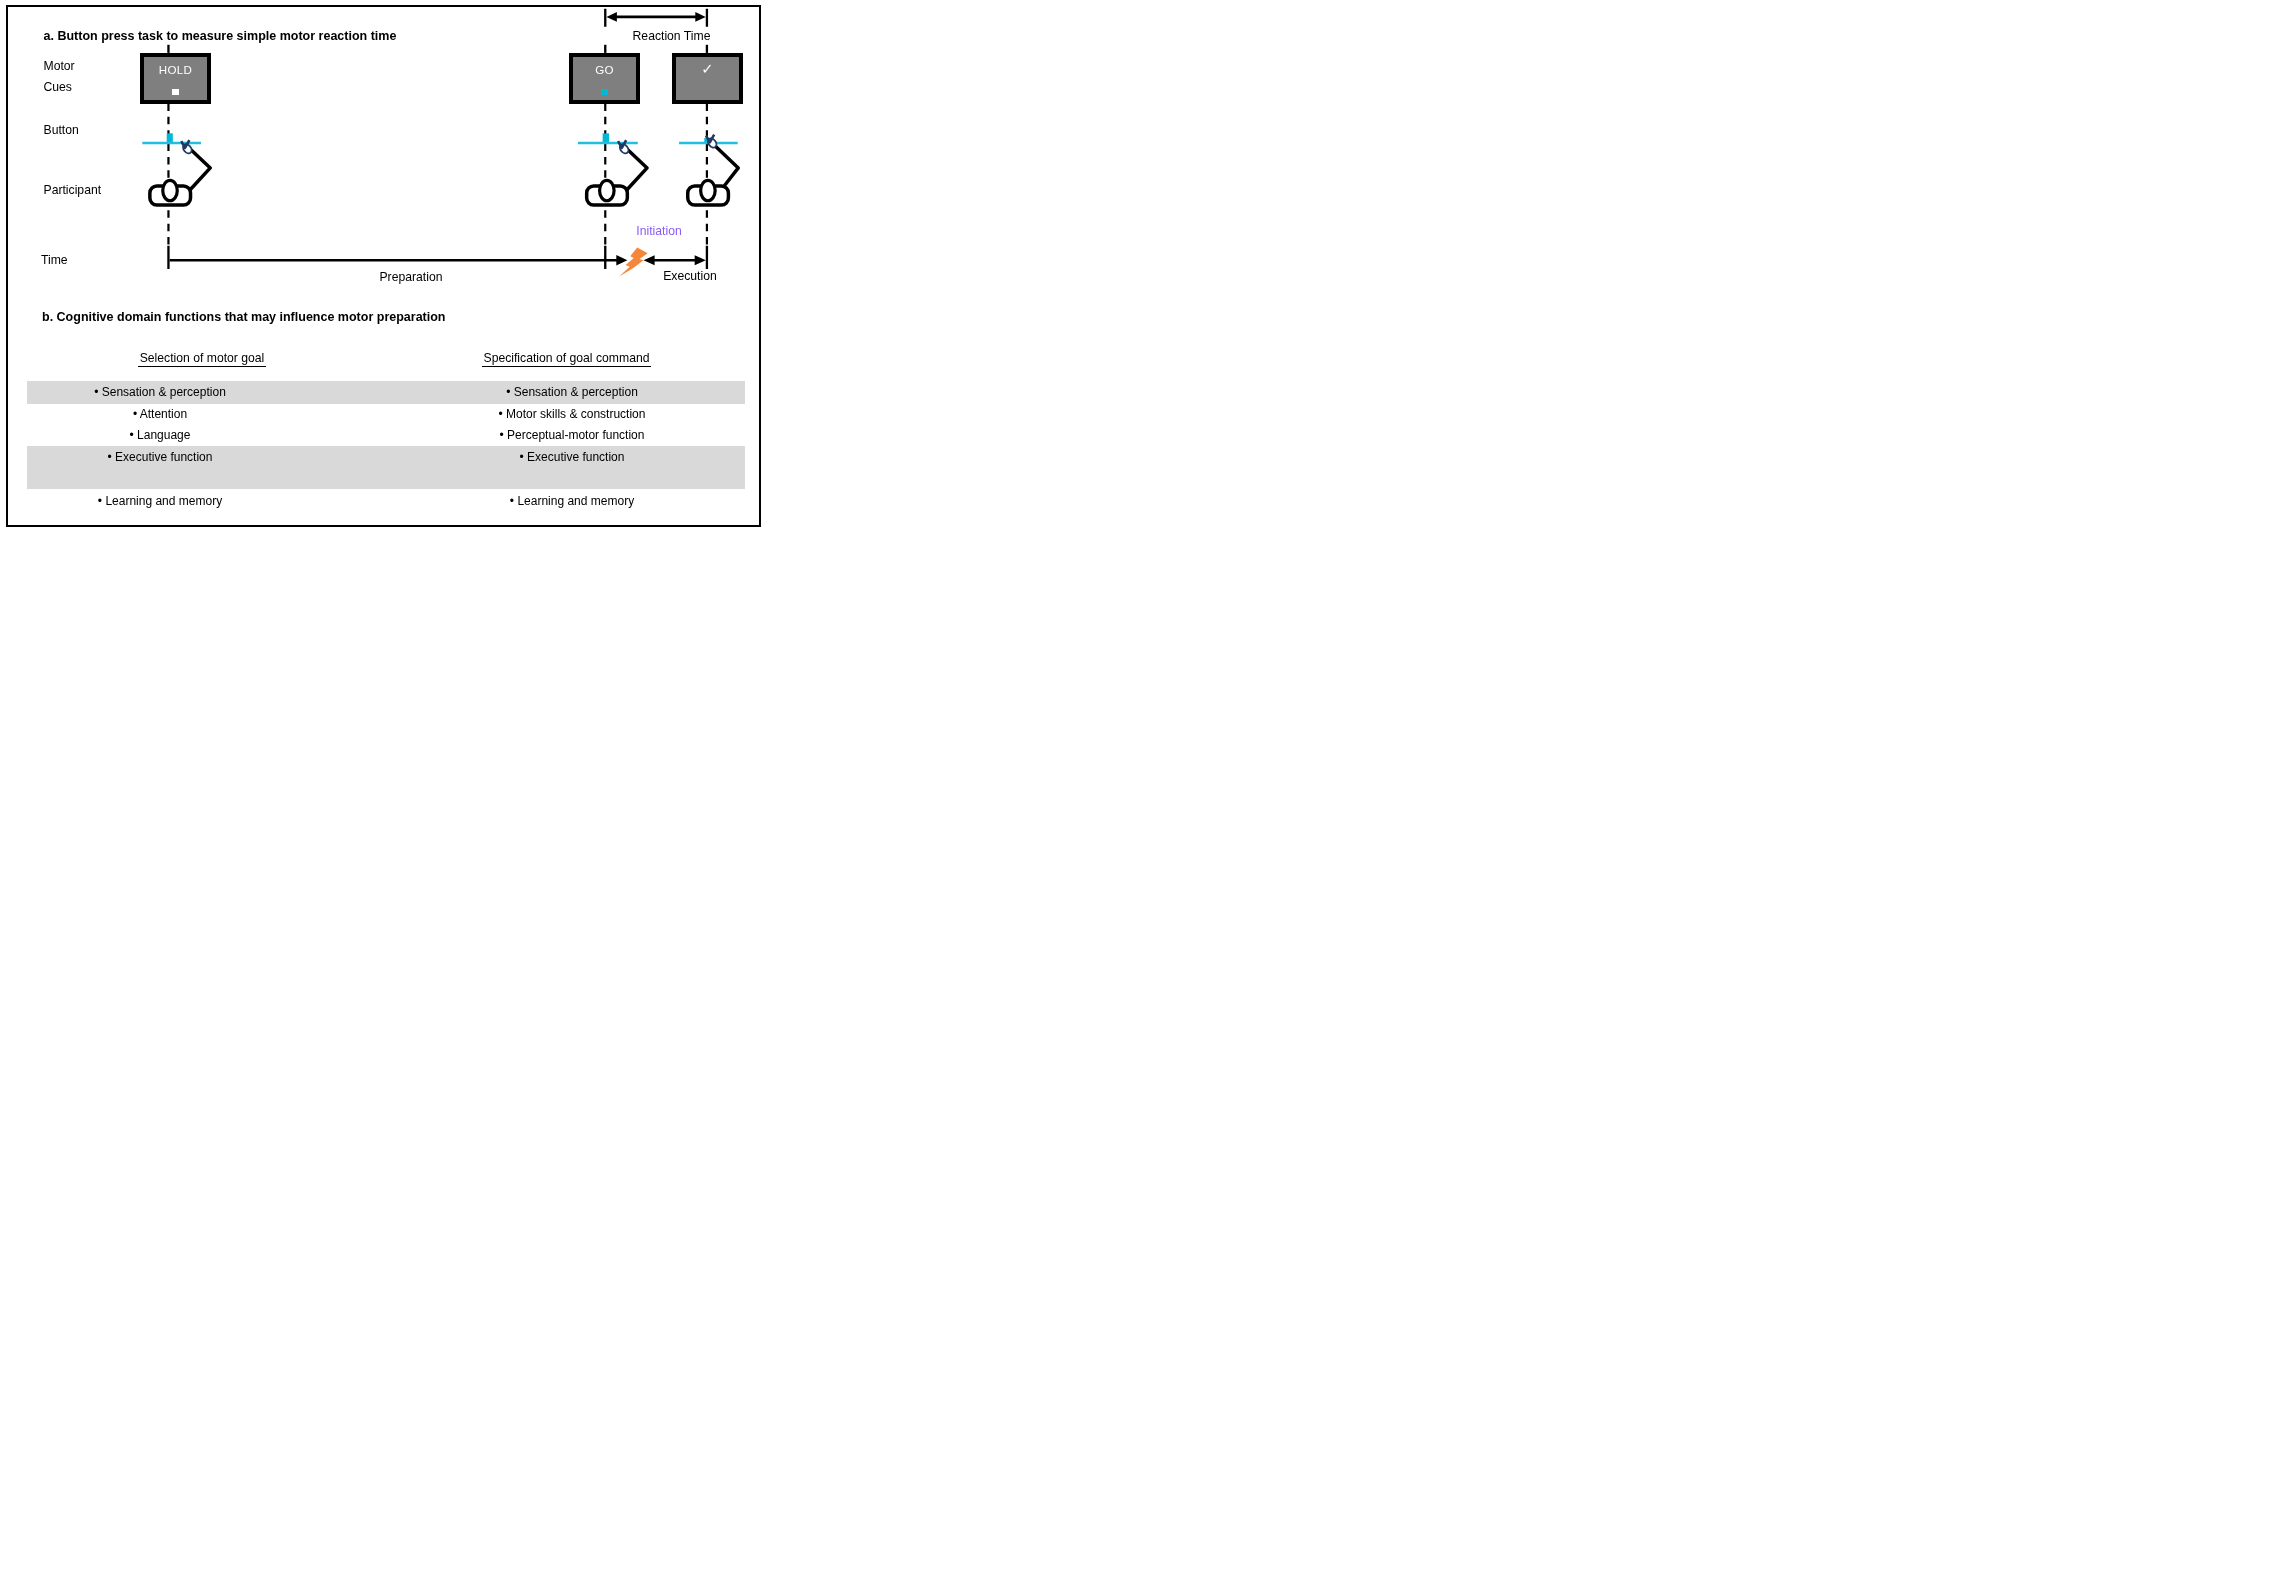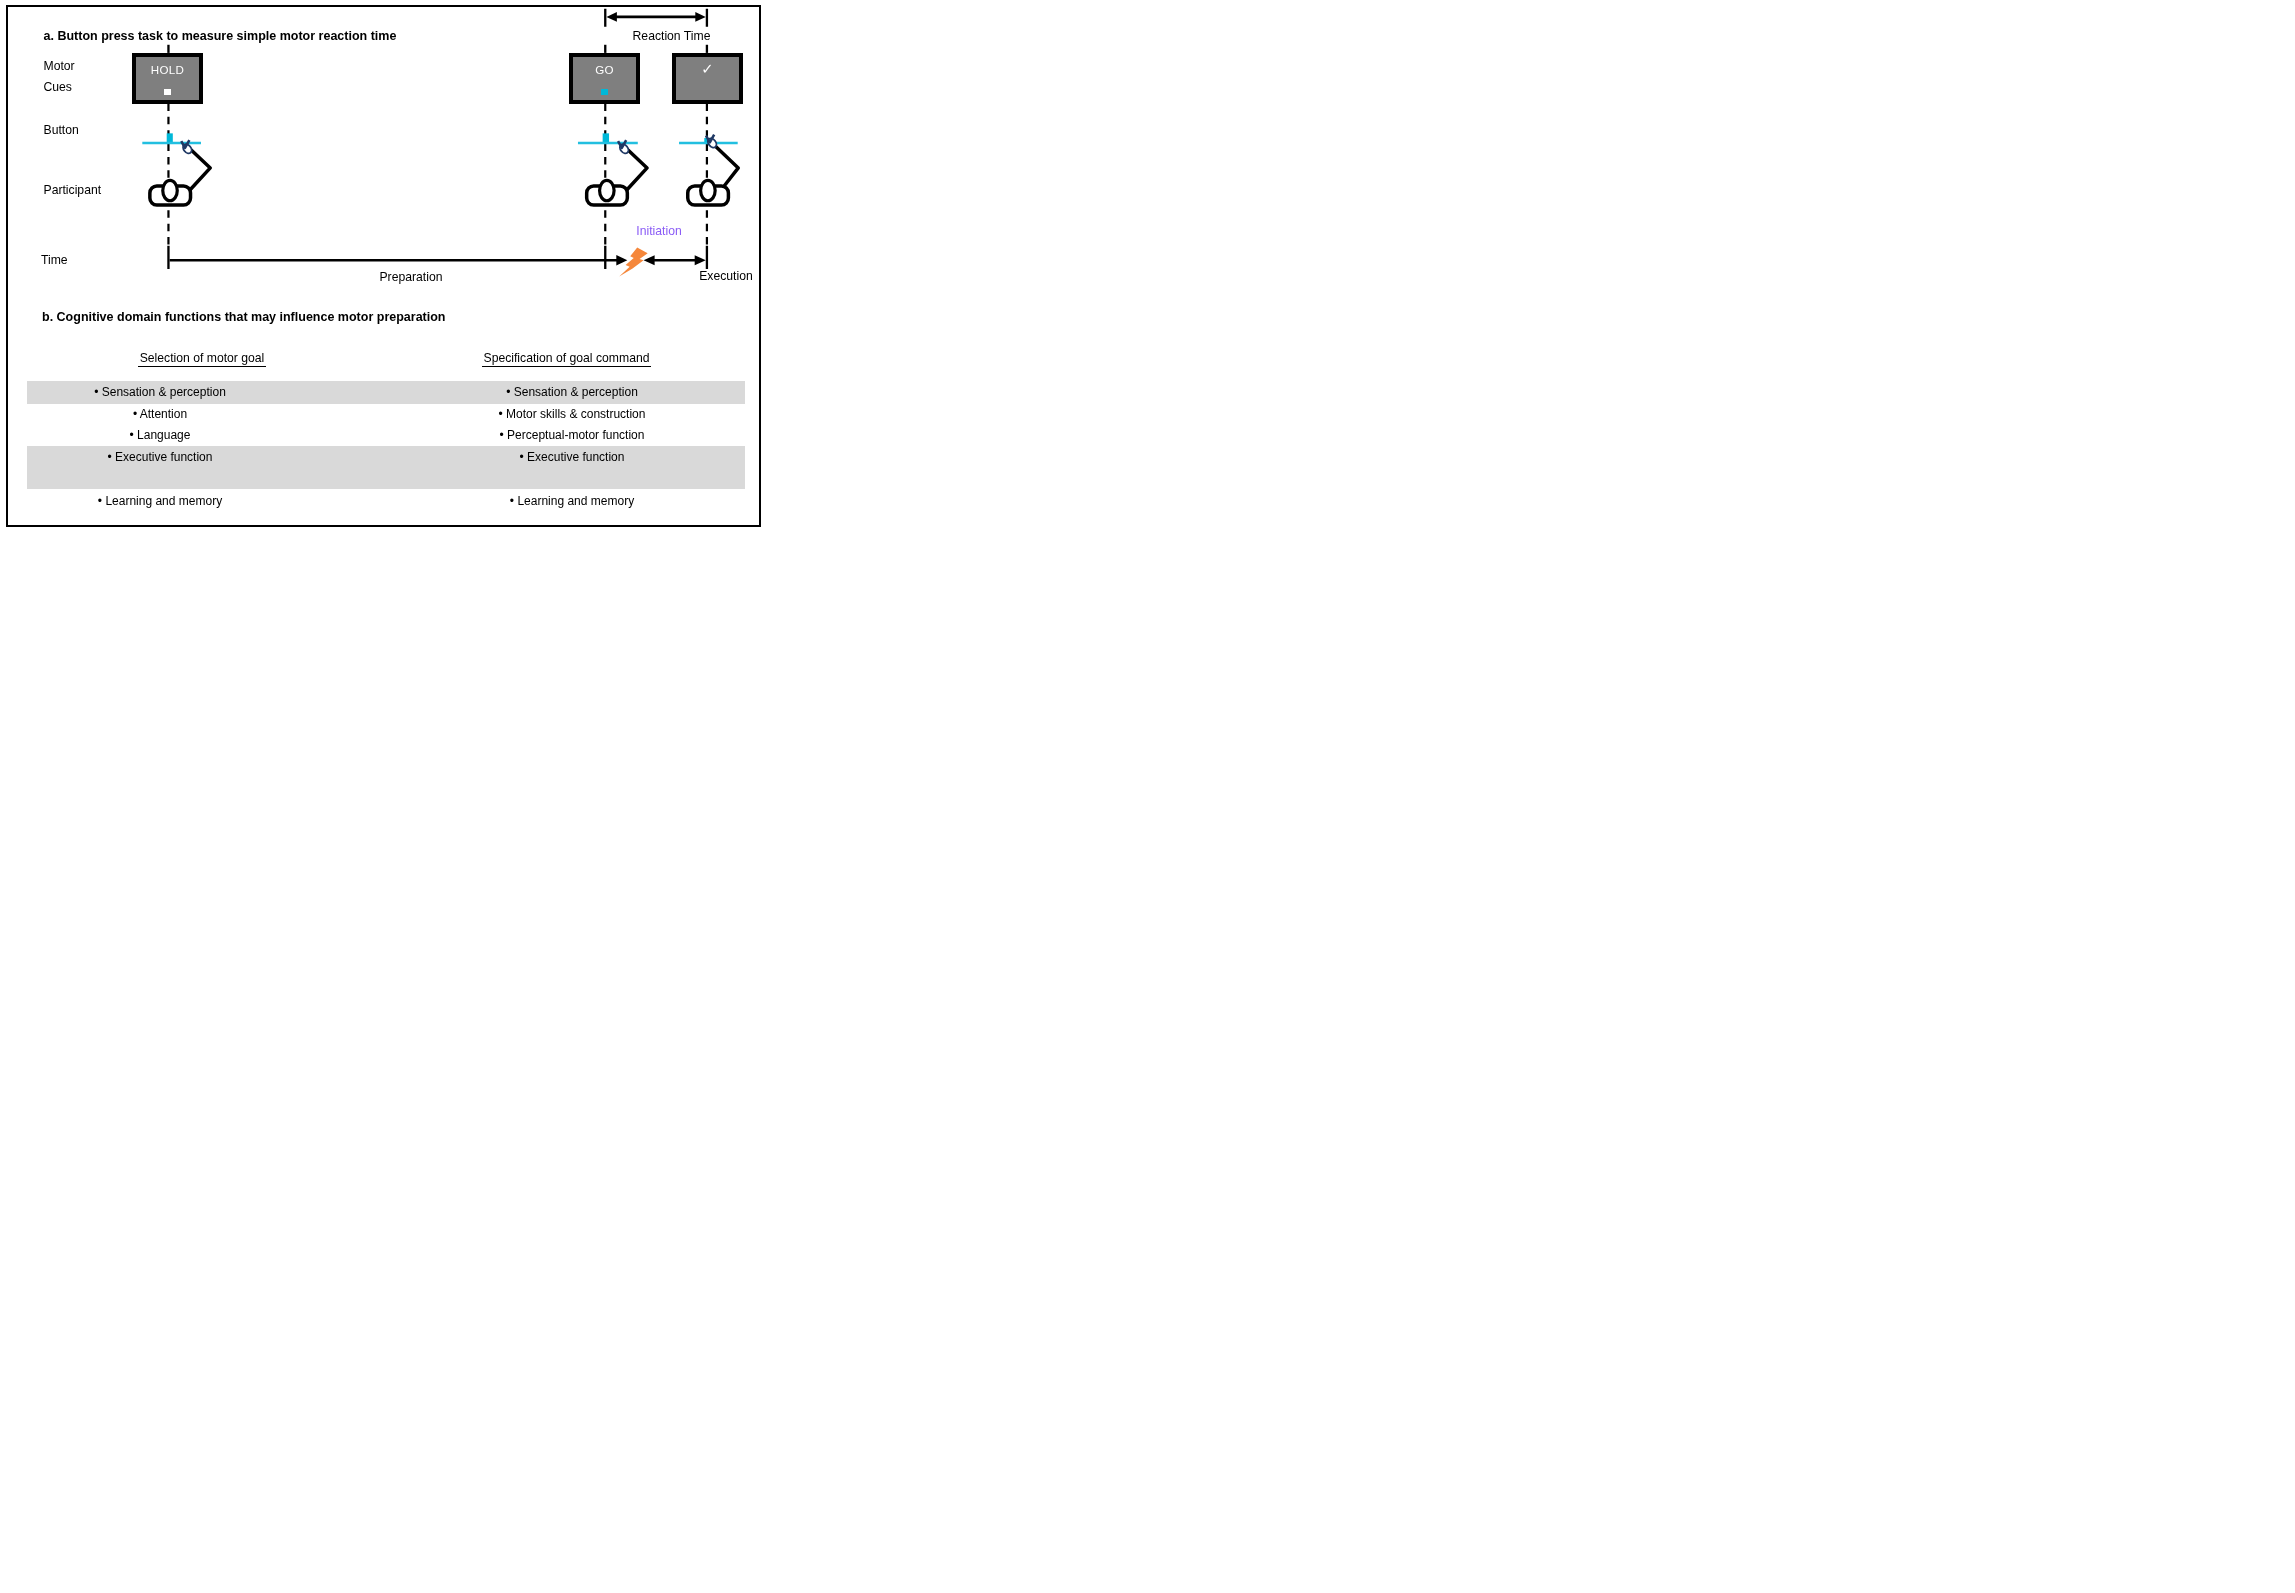--- a/index.html
+++ b/index.html
@@ -87,42 +87,42 @@
 
     <g>
       <polyline points="1246,321 1271,289 1229,249" stroke="#000" stroke-width="6" fill="none" stroke-linejoin="round" stroke-linecap="round"></polyline>
       <rect x="1184" y="320" width="70" height="33" rx="12" fill="#fff" stroke="#000" stroke-width="6"></rect>
       <ellipse cx="1218.7" cy="328" rx="12.5" ry="17.5" fill="#fff" stroke="#000" stroke-width="5.5"></ellipse>
       <ellipse cx="1226" cy="246" rx="6.2" ry="8.8" fill="#fff" stroke="#1F3864" stroke-width="3.2" transform="rotate(-38 1226 246)"></ellipse>
       <polyline points="1215.5,233.5 1222,245 1229.5,231.5" stroke="#1F3864" stroke-width="4.4" fill="none" stroke-linejoin="round"></polyline>
     </g>
   </svg>
 
-  <div class="screen" style="left:132px;">
+  <div class="screen" style="left:140px;">
     <div class="screen-label">HOLD</div>
     <div class="screen-square sq-white"></div>
   </div>
   <div class="screen" style="left:569px;">
     <div class="screen-label">GO</div>
     <div class="screen-square sq-cyan"></div>
   </div>
   <div class="screen" style="left:672px;">
     <div class="screen-label check">✓</div>
   </div>
 
   <div class="abs title" style="left:28.5px;top:29px;">a. Button press task to measure simple motor reaction time</div>
   <div class="abs lbl" style="left:28.5px;top:59px;">Motor</div>
   <div class="abs lbl" style="left:28.5px;top:80px;">Cues</div>
   <div class="abs lbl" style="left:28.5px;top:123px;">Button</div>
   <div class="abs lbl" style="left:28.5px;top:183px;">Participant</div>
   <div class="abs lbl" style="left:26px;top:253px;">Time</div>
   <div class="abs lbl ctr" style="left:598px;top:28.5px;width:117px;">Reaction Time</div>
   <div class="abs lbl ctr orange-text" style="left:586px;top:224px;width:116px;">Initiation</div>
   <div class="abs lbl ctr" style="left:309px;top:270px;width:174px;">Preparation</div>
-  <div class="abs lbl ctr" style="left:653px;top:269px;width:116px;">Execution</div>
+  <div class="abs lbl ctr" style="left:617px;top:269px;width:116px;">Execution</div>
 
   <div class="abs title" style="left:27px;top:310px;">b. Cognitive domain functions that may influence motor preparation</div>
 
   <div class="col-header hdr-left"><span>Selection of motor goal</span></div>
   <div class="col-header hdr-right"><span>Specification of goal command</span></div>
 
   <div class="band band1"></div>
   <div class="band band2"></div>
 
   <div class="b-row col-l r1">• Sensation &amp; perception</div>

